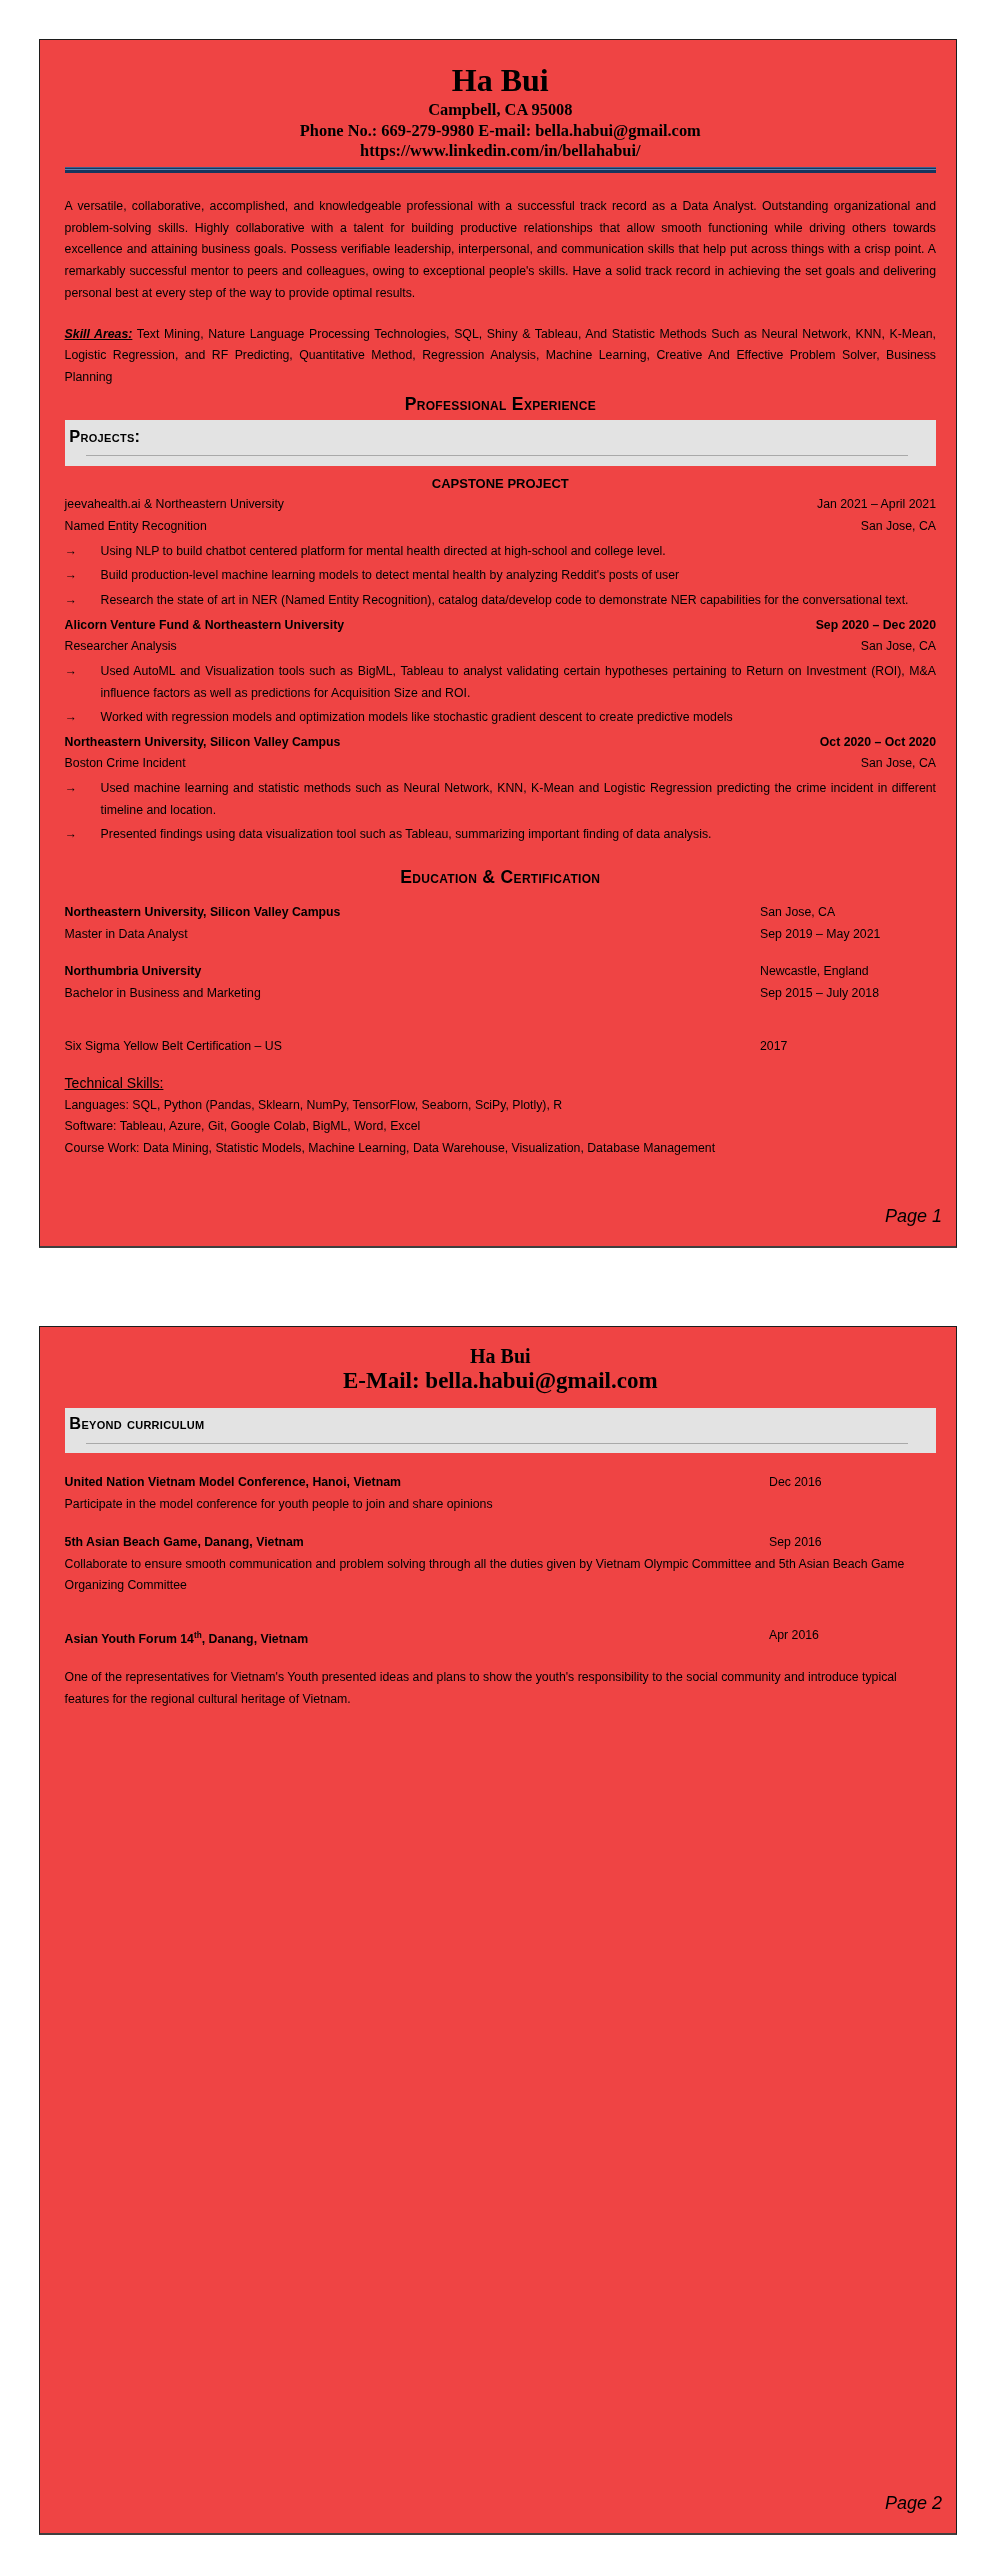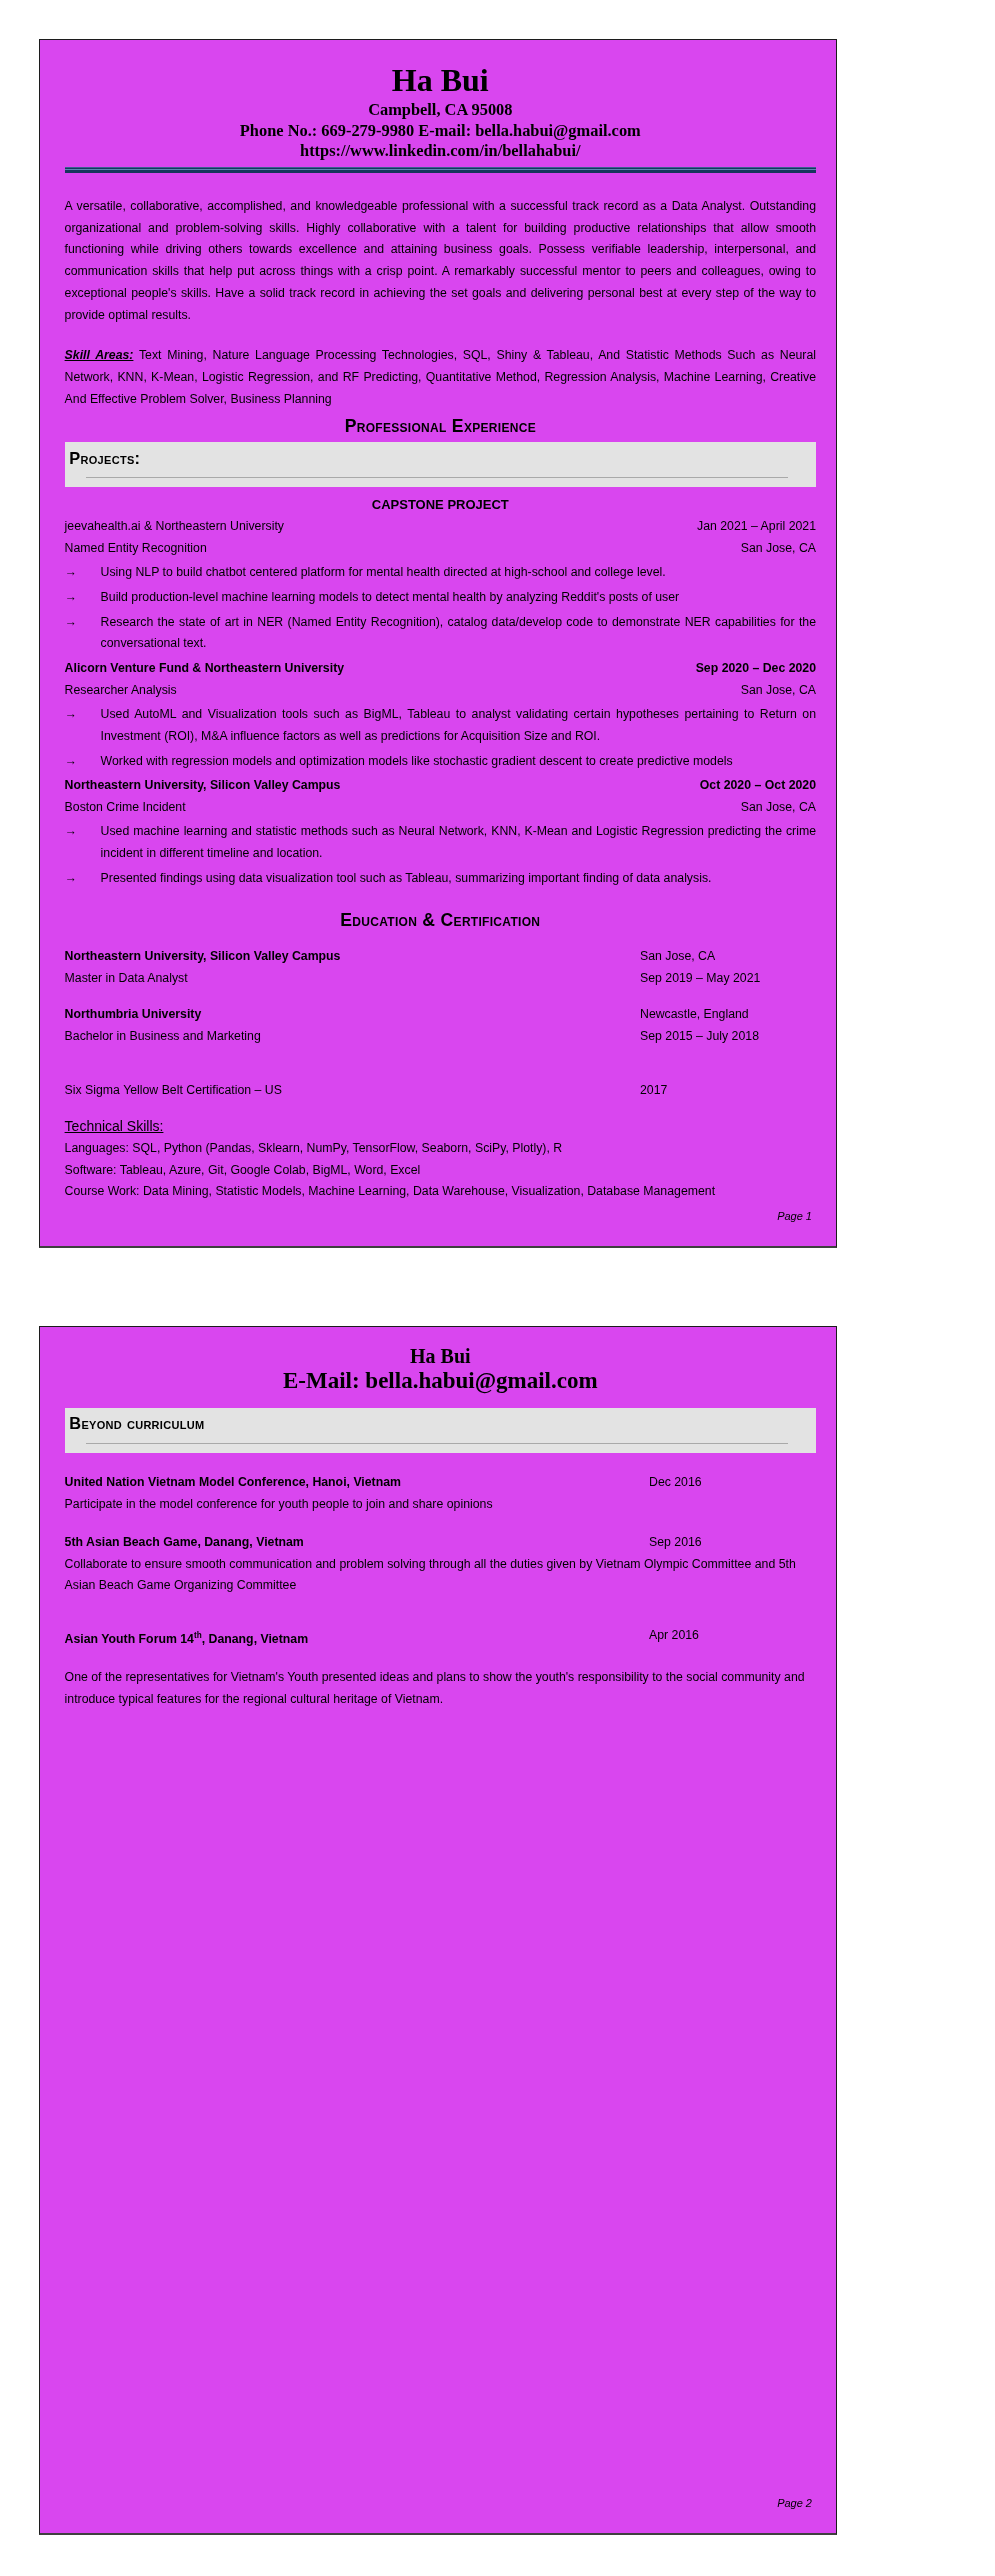--- a/index.html
+++ b/index.html
@@ -1,24 +1,24 @@
 <!DOCTYPE html>
 <html style="font-size:9.4px"><head>
 <meta charset="utf-8">
 <style>
   * { margin:0; padding:0; box-sizing:border-box; }
   html,body { width:995px; background:#ffffff; }
   body { height:2576px; overflow:hidden; font-family:"Liberation Sans", sans-serif; color:#000; }
 
   .page {
     position:relative;
-    width:798px;
+    width:918px;
     height:1209px;
     margin-left:39px;
-    background:#d946ef;
+    background:#ef4444;
     border:1.2px solid #1c1c1c;
     border-bottom:2.3px solid #3f3f3f;
     padding:0 20px 0 24.6px;
     overflow:hidden;
   }
   .page-1 { margin-top:39px; }
   .page-2 { margin-top:78px; }
 
   
   .doc-header { text-align:center; padding-top:20px; font-family:"Liberation Serif", serif; font-weight:bold; }
@@ -75,22 +75,22 @@
   .edu-block-2 { margin-top:15px; }
   .cert-row { margin-top:32px; }
 
   .tech-label {
     margin-top:15px; font-size:14px; line-height:21.7px;
     font-weight:normal; text-decoration:underline;
   }
   .tech-line { font-size:12.3px; line-height:21.7px; }
 
   .page-number {
-    position:absolute; bottom:22px; right:24px;
-    font-size:11px; font-style:italic; line-height:15px;
+    position:absolute; bottom:22px; right:14px;
+    font-size:18px; font-style:italic; line-height:15px;
   }
 
   
   .p2-header { text-align:center; padding-top:16.4px; font-family:"Liberation Serif", serif; font-weight:bold; }
   .p2-name { font-size:20px; line-height:26px; }
   .p2-email { font-size:23px; line-height:23.4px; }
   .p2-bar { margin-top:15px; }
 
   .bc-entry-1 { margin-top:19px; }
   .bc-entry-2 { margin-top:16.4px; }

